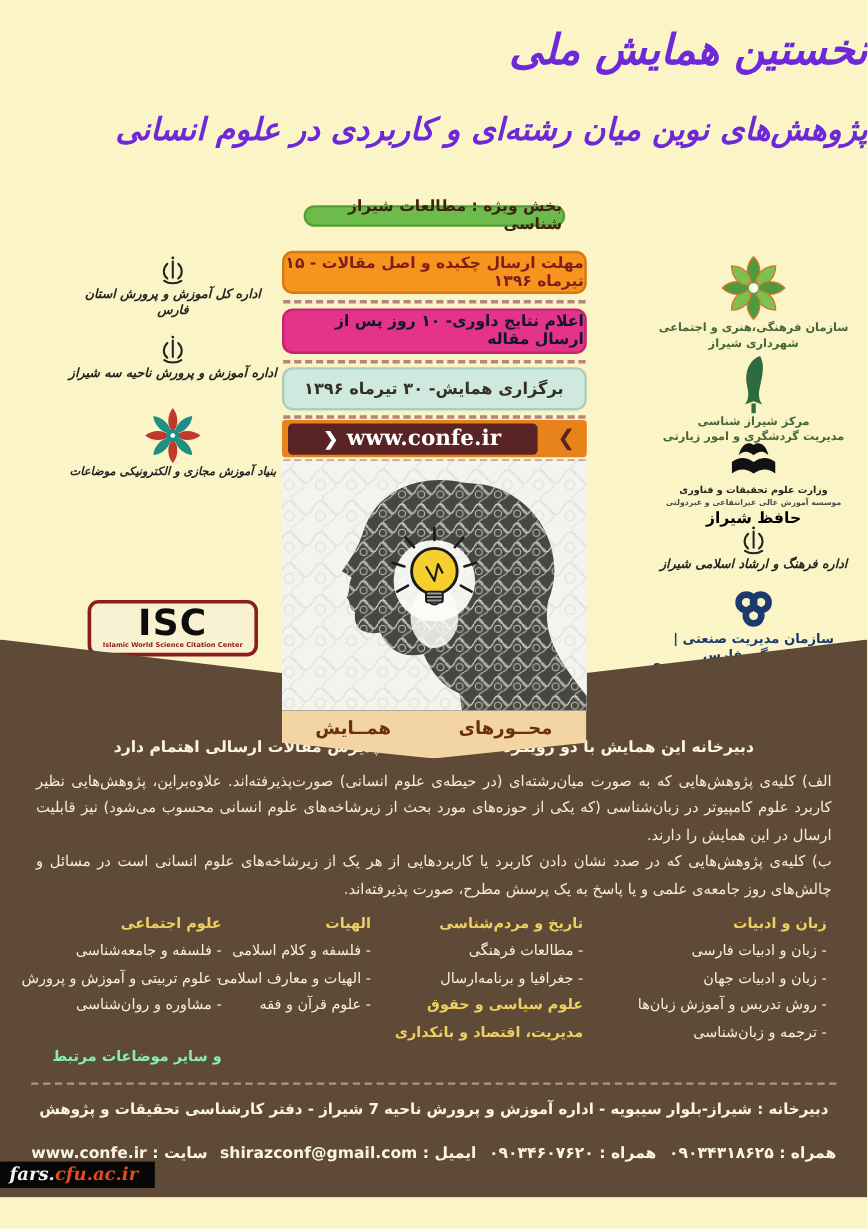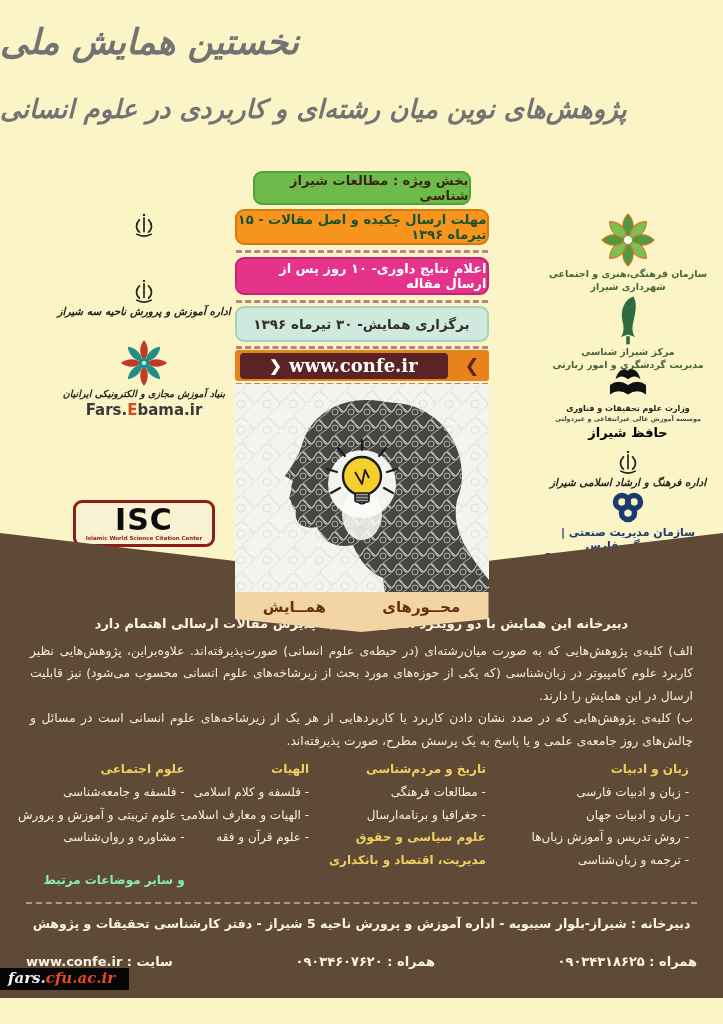--- a/index.html
+++ b/index.html
@@ -3,34 +3,34 @@
 <meta charset="utf-8">
 <style>
   * { margin:0; padding:0; box-sizing:border-box; }
   html,body { width:723px; }
   body { font-family:"DejaVu Sans", sans-serif; }
   .poster {
     position:relative; width:723px; height:1024px; overflow:hidden;
     background:#faf4c6;
   }
   
-  .title-line { position:absolute; width:100%; text-align:left; color:#737373;
+  .title-line { position:absolute; width:100%; text-align:right; color:#6d28d9;
     font-weight:bold; font-style:italic; letter-spacing:.5px; }
   .title-1 { top:22px; font-size:35px; }
   .title-2 { top:94px; font-size:26px; }
   
   .banner { position:absolute; left:50%; transform:translateX(-50%);
     display:flex; align-items:center; justify-content:center;
     font-weight:bold; direction:rtl; }
-  .b-special { top:171px; width:218px; height:34px; background:#6dbb4b;
+  .b-special { top:171px; width:218px; height:18px; background:#6dbb4b;
     border:2px solid #53a036; border-radius:9px; color:#3d2410; font-size:13px; }
   .b-deadline { top:209px; width:254px; height:36px; background:#f7941e;
-    border:2px solid #d8790f; border-radius:9px; color:#14532d; font-size:13px; }
+    border:2px solid #d8790f; border-radius:9px; color:#7f1d1d; font-size:13px; }
   .b-results { top:257px; width:254px; height:38px; background:#e5338c;
-    border:2px solid #c4256f; border-radius:9px; color:#ffffff; font-size:13px; }
+    border:2px solid #c4256f; border-radius:9px; color:#0f172a; font-size:13px; }
   .b-date { top:306px; width:254px; height:36px; background:#cfe9de;
     border:2px solid #a9cfbe; border-radius:9px; color:#33302a; font-size:13.5px; }
   .dash-sep { position:absolute; left:50%; transform:translateX(-50%);
     width:252px; border-top:3px dashed rgba(150,70,90,.65); }
   .d1 { top:250px; } .d2 { top:300px; } .d3 { top:346px; } .d4 { top:383px; }
   
   .b-site { top:350px; width:254px; height:31px; background:#e8831c;
     border-radius:3px; padding:0 5px; display:flex; align-items:center; direction:ltr; }
   .site-box { flex:0 0 208px; height:26px; background:#5a2424; border-radius:4px;
     color:#ffffff; display:flex; align-items:center; justify-content:center; gap:7px;
@@ -40,21 +40,21 @@
   
   .head-box { position:absolute; top:384px; left:50%; transform:translateX(-50%);
     width:254px; height:208px; background:#f3f3f0; z-index:3; }
   
   .logo-block { position:absolute; width:176px; text-align:center; color:#1d1d1d; }
   .logo-block .cap { font-size:10.5px; font-weight:bold; font-style:italic;
     direction:rtl; line-height:1.35; color:#272220; }
   .left-col  { left:56px; }
   .right-col { left:540px; }
   .lb1 { top:212px; } .lb2 { top:278px; } .lb3 { top:338px; } .lb4 { top:428px; } .lb5 { top:500px; }
-  .rb1 { top:212px; } .rb2 { top:294px; } .rb3 { top:366px; } .rb4 { top:449px; } .rb5 { top:492px; }
+  .rb1 { top:212px; } .rb2 { top:294px; } .rb3 { top:366px; } .rb4 { top:437px; } .rb5 { top:492px; }
   .cap-green { color:#47663c !important; font-style:normal !important; font-size:9.5px !important; }
   .cap-tiny { font-size:8px !important; font-style:normal !important; }
   .cap-micro { font-size:6.5px !important; font-style:normal !important; color:#4a4a4a !important; }
   .cap-hafez { font-size:13px !important; font-style:normal !important; color:#000 !important; }
   .ebama-url { font-size:15px; font-weight:bold; color:#3a3a3a; direction:ltr; }
   .ebama-url .e-red { color:#d64b20; }
   .isc-badge { display:inline-block; background:#f8f2d2; border:3px solid #8c1d18;
     border-radius:9px; padding:2px 10px 3px; }
   .isc-acronym { font-size:30px; font-weight:bold; color:#0d0d0d; letter-spacing:1px; line-height:1; }
   .isc-cap { font-size:5.5px; color:#8c1d18; font-weight:bold; }
@@ -160,20 +160,21 @@
   <div class="logo-block left-col lb1">
     <svg width="26" height="26" viewBox="0 0 40 40">
       <g stroke="#222" stroke-width="2.6" fill="none" stroke-linecap="round">
         <path d="M20 9 V30"></path>
           <path d="M13 12 C7 18 7 26 13 31"></path>
           <path d="M27 12 C33 18 33 26 27 31"></path>
           <path d="M9 34 C15 38 25 38 31 34"></path>
       </g>
         <circle cx="20" cy="4.5" r="1.8" fill="#222"></circle>
     </svg>
+    <div class="cap">اداره کل آموزش و پرورش استان فارس</div>
   </div>
 
   <div class="logo-block left-col lb2">
     <svg width="26" height="26" viewBox="0 0 40 40">
       <g stroke="#222" stroke-width="2.6" fill="none" stroke-linecap="round">
         <path d="M20 9 V30"></path>
           <path d="M13 12 C7 18 7 26 13 31"></path>
           <path d="M27 12 C33 18 33 26 27 31"></path>
           <path d="M9 34 C15 38 25 38 31 34"></path>
       </g>
@@ -190,22 +191,21 @@
         <path d="M0,-23 C5,-17 5,-7 0,-3 C-5,-7 -5,-17 0,-23 Z" fill="#bf3a2b" transform="rotate(90)"></path>
         <path d="M0,-23 C5,-17 5,-7 0,-3 C-5,-7 -5,-17 0,-23 Z" fill="#1f8f85" transform="rotate(135)"></path>
         <path d="M0,-23 C5,-17 5,-7 0,-3 C-5,-7 -5,-17 0,-23 Z" fill="#bf3a2b" transform="rotate(180)"></path>
         <path d="M0,-23 C5,-17 5,-7 0,-3 C-5,-7 -5,-17 0,-23 Z" fill="#1f8f85" transform="rotate(225)"></path>
         <path d="M0,-23 C5,-17 5,-7 0,-3 C-5,-7 -5,-17 0,-23 Z" fill="#bf3a2b" transform="rotate(270)"></path>
         <path d="M0,-23 C5,-17 5,-7 0,-3 C-5,-7 -5,-17 0,-23 Z" fill="#1f8f85" transform="rotate(315)"></path>
       </g>
       <circle r="5.5" fill="#1f8f85"></circle>
         <circle r="2" fill="#fff"></circle>
     </svg>
-    <div class="cap" style="font-size:9.5px">بنیاد آموزش مجازی و الکترونیکی ایرانیان</div>
-    <div class="ebama-url"><span>Fars.</span><span class="e-red">E</span><span>bama.ir</span></div>
+    <div class="cap" style="font-size:9.5px">بنیاد آموزش مجازی و الکترونیکی موضاعات</div>
   </div>
 
 
   <div class="logo-block right-col rb1">
     <svg width="56" height="56" viewBox="-28 -28 56 56">
       <g stroke="#d9732a" stroke-width="1.1">
         <path d="M0,-26 C7,-19 7,-8 0,-4 C-7,-8 -7,-19 0,-26 Z" fill="#4e9a3e"></path>
         <path d="M0,-26 C7,-19 7,-8 0,-4 C-7,-8 -7,-19 0,-26 Z" fill="#7cc050" transform="rotate(45)"></path>
         <path d="M0,-26 C7,-19 7,-8 0,-4 C-7,-8 -7,-19 0,-26 Z" fill="#4e9a3e" transform="rotate(90)"></path>
         <path d="M0,-26 C7,-19 7,-8 0,-4 C-7,-8 -7,-19 0,-26 Z" fill="#7cc050" transform="rotate(135)"></path>
@@ -302,25 +302,26 @@
       <div class="col tc4">
         <div class="t-header">علوم اجتماعی</div>
         <div class="t-item">- فلسفه و جامعه‌شناسی</div>
         <div class="t-item">- علوم تربیتی و آموزش و پرورش</div>
         <div class="t-item">- مشاوره و روان‌شناسی</div>
         <div class="t-extra">و سایر موضاعات مرتبط</div>
       </div>
     </div>
 
     <div class="brown-dash"></div>
-    <div class="address">دبیرخانه : شیراز-بلوار سیبویه - اداره آموزش و پرورش ناحیه 5 شیراز - دفتر کارشناسی تحقیقات و پژوهش</div>
+    <div class="address">دبیرخانه : شیراز-بلوار سیبویه - اداره آموزش و پرورش ناحیه 7 شیراز - دفتر کارشناسی تحقیقات و پژوهش</div>
 
     <div class="contacts">
       <span>همراه : ۰۹۰۳۴۳۱۸۶۲۵</span>
       <span>همراه : ۰۹۰۳۴۶۰۷۶۲۰</span>
+      <span>ایمیل : shirazconf@gmail.com</span>
       <span>سایت : www.confe.ir</span>
     </div>
 
     <div class="corner">
       <span class="c-white">fars.</span><span class="c-red">cfu.ac.ir</span>
     </div>
   </div>
 
   <div class="ribbon">
     <span>محــورهای</span>

